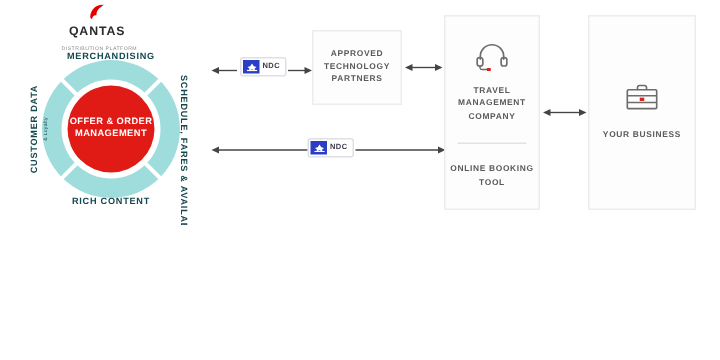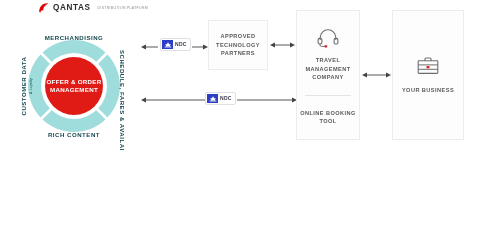--- a/index.html
+++ b/index.html
@@ -22,20 +22,21 @@
   }
 
   
   .brand {
     position: absolute;
     left: 38px;
     top: 3px;
     display: flex;
     align-items: center;
     gap: 4px;
+    flex-direction: column;
   }
   .brand-roo { display: block; }
   .brand-word {
     font-size: 8.2px;
     font-weight: bold;
     letter-spacing: 0.6px;
     color: #2b2b2b;
     line-height: 1;
   }
   .brand-sub {

